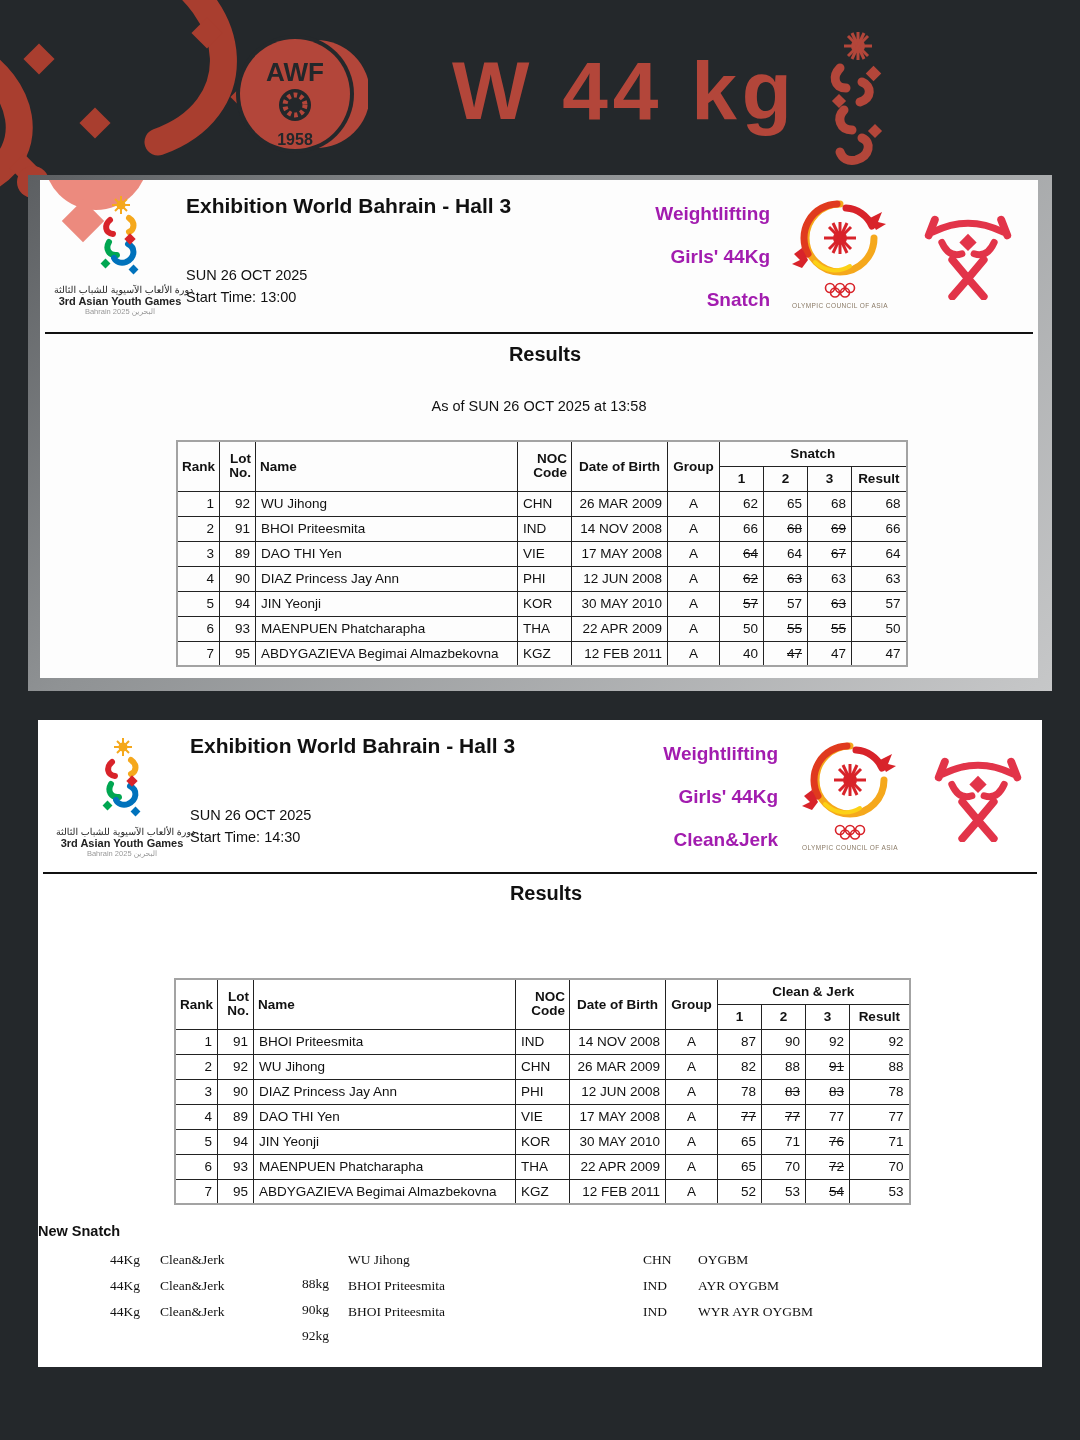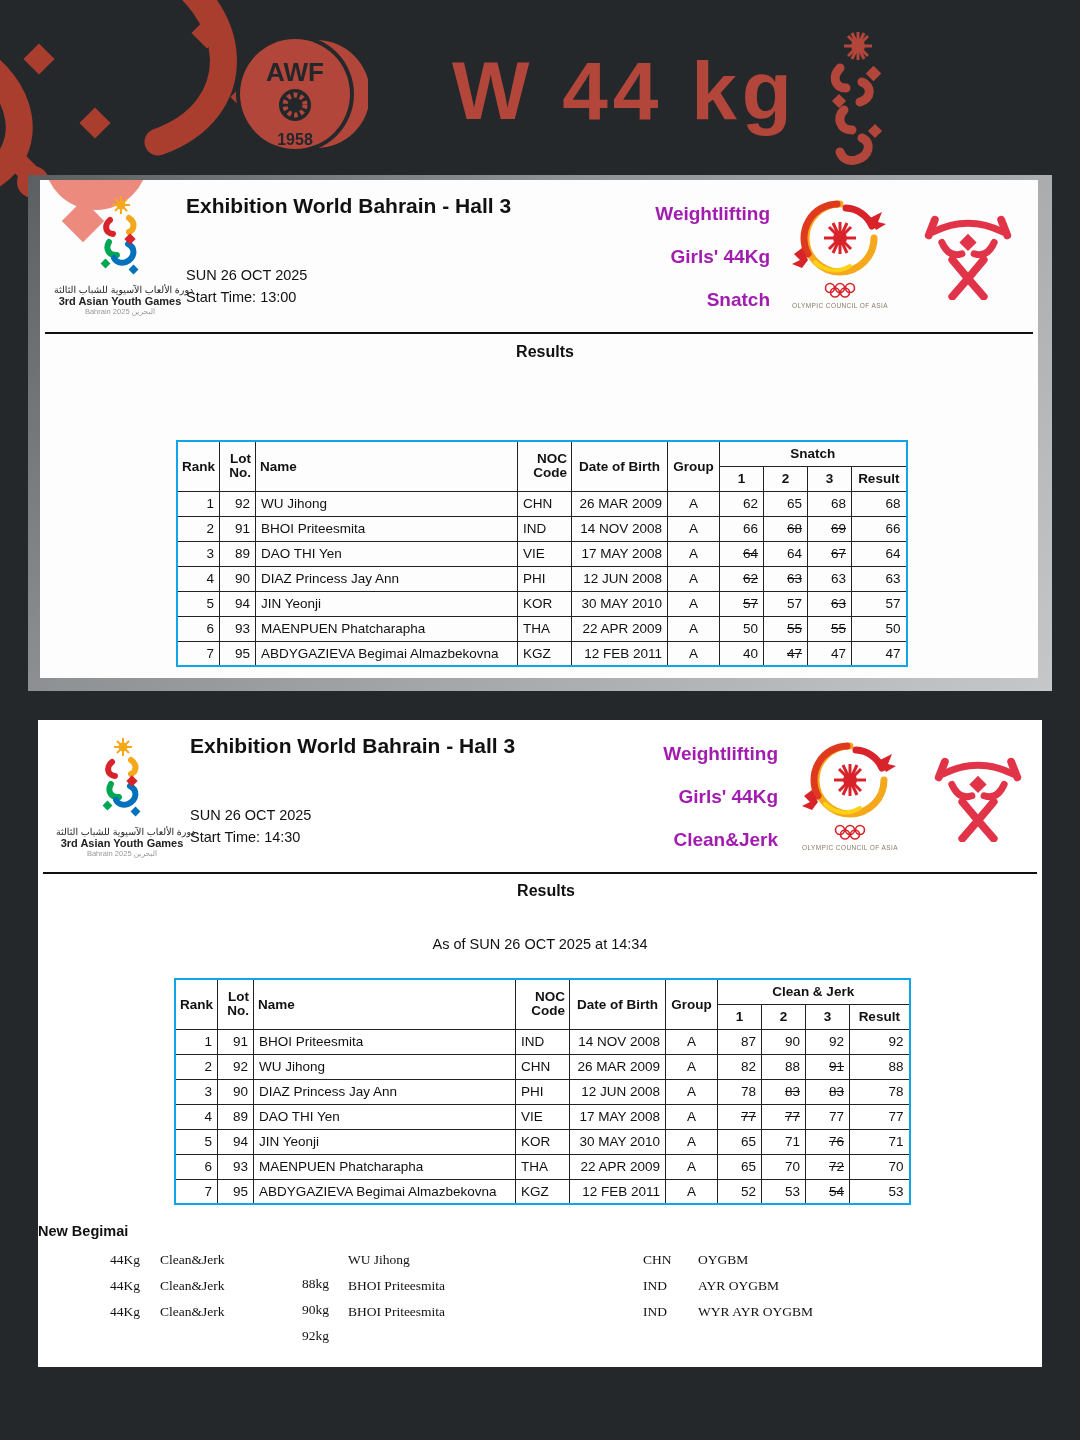--- a/index.html
+++ b/index.html
@@ -48,30 +48,30 @@
   .doc2 .labels{left:520px;top:12px;}
   .oca{position:absolute;z-index:1;}
   .doc1 .oca{left:748px;top:16px;}
   .doc2 .oca{left:760px;top:18px;}
   .picto{position:absolute;z-index:1;}
   .doc1 .picto{left:884px;top:24px;}
   .doc2 .picto{left:896px;top:26px;}
   .rule{position:absolute;left:5px;right:5px;border-top:2.5px solid #111;z-index:1;}
   .doc1 .rule{top:152px;}
   .doc2 .rule{top:152px;}
-  .results-title{position:absolute;left:12px;right:0;text-align:center;font-size:16px;font-weight:bold;color:#111;z-index:1;}
+  .results-title{position:absolute;left:12px;right:0;text-align:center;font-size:20px;font-weight:bold;color:#111;z-index:1;}
   .doc1 .results-title{top:163px;}
   .doc2 .results-title{top:162px;}
   .asof{position:absolute;left:0;right:0;text-align:center;font-size:14.5px;color:#111;z-index:1;}
   .doc1 .asof{top:218px;}
   .doc2 .asof{top:216px;}
   
   .results-table{
     position:absolute;border-collapse:collapse;z-index:1;
-    font-size:13.5px;color:#111;border:2px solid #0ea5e9;table-layout:fixed;
+    font-size:13.5px;color:#111;border:2px solid #a3a3a3;table-layout:fixed;
   }
   .doc1 .results-table{left:136px;top:260px;}
   .doc2 .results-table{left:136px;top:258px;}
   .results-table th,.results-table td{
     border:1px solid #222;height:25px;padding:0 5px;box-sizing:border-box;
     overflow:hidden;white-space:nowrap;
   }
   .results-table thead tr{height:22px;}
   .results-table th{font-weight:bold;text-align:center;padding:0 4px;}
   .results-table th.al{text-align:left;}
@@ -228,20 +228,21 @@
         <path d="M20,44 Q28,62 43,57" stroke-width="8"></path>
         <path d="M80,44 Q72,62 57,57" stroke-width="8"></path>
         <path d="M32,64 Q50,86 68,106" stroke-width="9"></path>
         <path d="M68,64 Q50,86 32,106" stroke-width="9"></path>
       </g>
       <rect x="43" y="37" width="14" height="14" transform="rotate(45 50 44)" fill="#e23449"></rect>
     </svg>
 
     <div class="rule"></div>
     <div class="results-title">Results</div>
+    <div class="asof">As of SUN 26 OCT 2025 at 13:58</div>
 
     <table class="results-table">
       <colgroup>
         <col style="width:38px">
           <col style="width:36px">
           <col style="width:262px">
           <col style="width:54px">
         <col style="width:96px">
           <col style="width:52px">
           <col style="width:44px">
@@ -437,21 +438,20 @@
         <path d="M20,44 Q28,62 43,57" stroke-width="8"></path>
         <path d="M80,44 Q72,62 57,57" stroke-width="8"></path>
         <path d="M32,64 Q50,86 68,106" stroke-width="9"></path>
         <path d="M68,64 Q50,86 32,106" stroke-width="9"></path>
       </g>
       <rect x="43" y="37" width="14" height="14" transform="rotate(45 50 44)" fill="#e23449"></rect>
     </svg>
 
     <div class="rule"></div>
     <div class="results-title">Results</div>
-    <div class="asof">As of SUN 26 OCT 2025 at 14:34</div>
 
     <table class="results-table">
       <colgroup>
         <col style="width:38px">
           <col style="width:36px">
           <col style="width:262px">
           <col style="width:54px">
         <col style="width:96px">
           <col style="width:52px">
           <col style="width:44px">
@@ -559,21 +559,21 @@
             <td class="c-dob">12 FEB 2011</td>
             <td class="c-group">A</td>
             <td class="c-att">52</td>
             <td class="c-att">53</td>
             <td class="c-att struck">54</td>
             <td class="c-result">53</td>
           </tr>
         </tbody>
     </table>
 
-    <div class="nr-title">New Begimai</div>
+    <div class="nr-title">New Snatch</div>
     <div class="records">
         <div class="rec-row">
           <span class="rec-cat">44Kg</span>
           <span class="rec-lift">Clean&amp;Jerk</span>
           <span class="rec-weight">88kg</span>
           <span class="rec-name">WU Jihong</span>
           <span class="rec-noc">CHN</span>
           <span class="rec-records">OYGBM</span>
         </div>
         <div class="rec-row">

